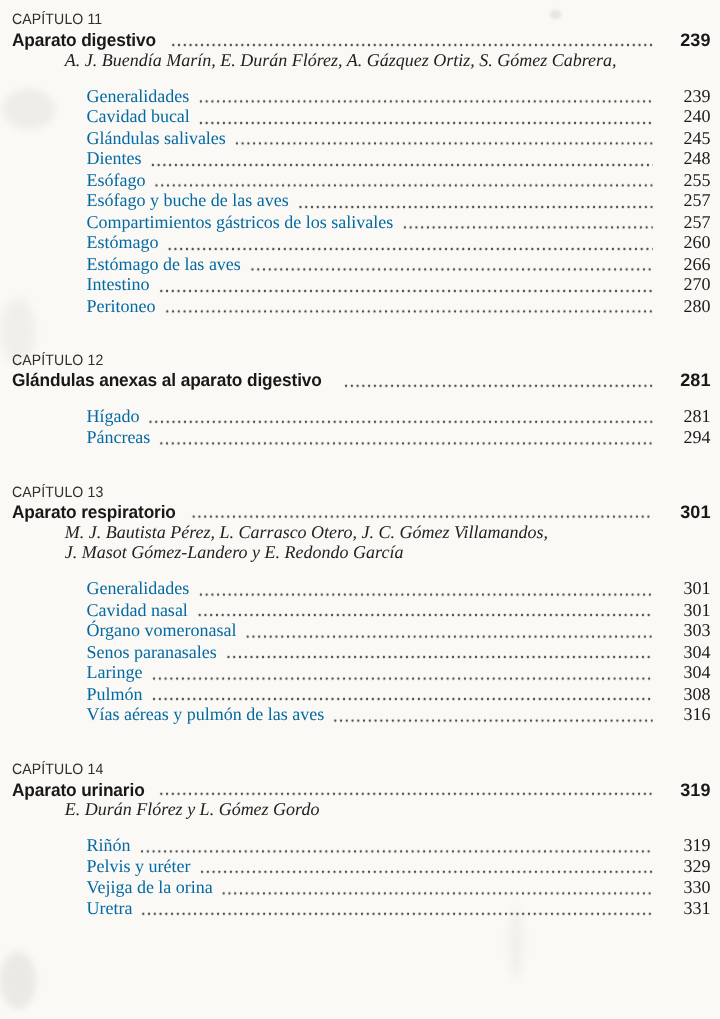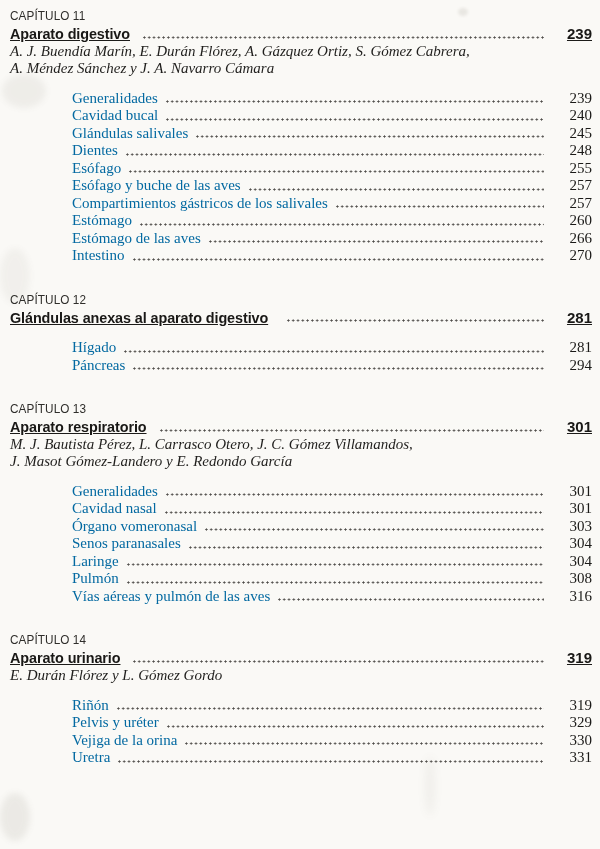--- a/index.html
+++ b/index.html
@@ -42,21 +42,21 @@
     color: #2f2e2b;
     transform: scaleX(0.94);
     transform-origin: 0 50%;
   }
 
   .row {
     display: flex;
     align-items: baseline;
   }
 
-  .title-row { line-height: 17.5px; text-decoration: underline; }
+  .title-row { line-height: 17.5px; }
 
   .chap-title {
     font-family: "Liberation Sans", sans-serif;
     font-weight: 700;
     font-size: 15px;
     letter-spacing: -0.1px;
     color: #191816;
     transform: scaleX(0.96);
     transform-origin: 0 60%;
     white-space: nowrap;
@@ -66,21 +66,21 @@
     font-family: "Liberation Sans", sans-serif;
     font-weight: 700;
     font-size: 15px;
     color: #191816;
     width: 46px;
     flex: none;
     text-align: right;
   }
 
   .authors { font-style: italic; font-size: 15px; line-height: 17px; color: #201f1d; }
-  .author-line { white-space: nowrap; }
+  .author-line { white-space: nowrap; margin-left: 44px; }
 
   .entries { margin-left: 62px; margin-top: 13px; }
 
   .entry-row { line-height: 17.5px; font-size: 15px; }
 
   .entry-title { white-space: nowrap; color: #0369a1; }
 
   .entry-page {
     width: 46px;
     flex: none;
@@ -111,21 +111,20 @@
 <div id="toc">
   <section class="chapter">
     <div class="chap-label">CAPÍTULO 11</div>
     <div class="row title-row">
       <span class="chap-title">Aparato digestivo</span>
       <span class="leader"></span>
       <span class="chap-page">239</span>
     </div>
     <div class="authors">
         <div class="author-line">A. J. Buendía Marín, E. Durán Flórez, A. Gázquez Ortiz, S. Gómez Cabrera,</div>
-        <div class="author-line">A. Méndez Sánchez y J. A. Navarro Cámara</div>
       </div>
     <div class="entries">
   <div class="row entry-row">
     <span class="entry-title">Generalidades</span>
     <span class="leader"></span>
     <span class="entry-page">239</span>
   </div>
 
   <div class="row entry-row">
     <span class="entry-title">Cavidad bucal</span>
@@ -175,20 +174,25 @@
     <span class="leader"></span>
     <span class="entry-page">266</span>
   </div>
 
   <div class="row entry-row">
     <span class="entry-title">Intestino</span>
     <span class="leader"></span>
     <span class="entry-page">270</span>
   </div>
 
+  <div class="row entry-row">
+    <span class="entry-title">Peritoneo</span>
+    <span class="leader"></span>
+    <span class="entry-page">280</span>
+  </div>
 </div>
   </section>
 
   <section class="chapter">
     <div class="chap-label">CAPÍTULO 12</div>
     <div class="row title-row">
       <span class="chap-title">Glándulas anexas al aparato digestivo</span>
       <span class="leader"></span>
       <span class="chap-page">281</span>
     </div>

